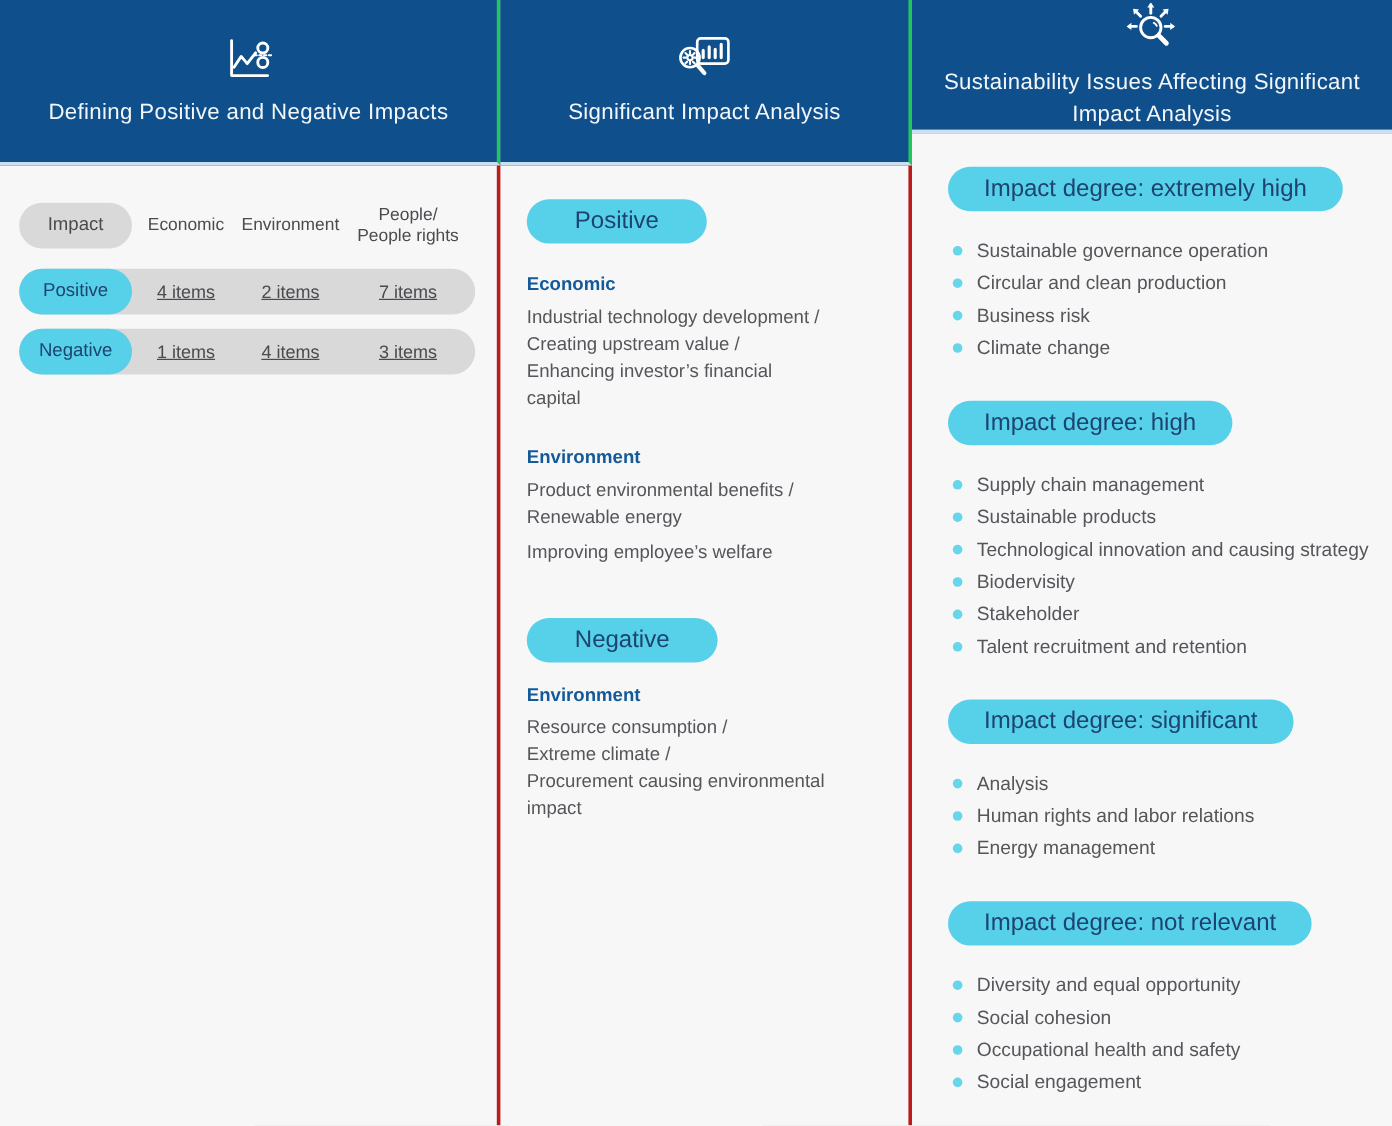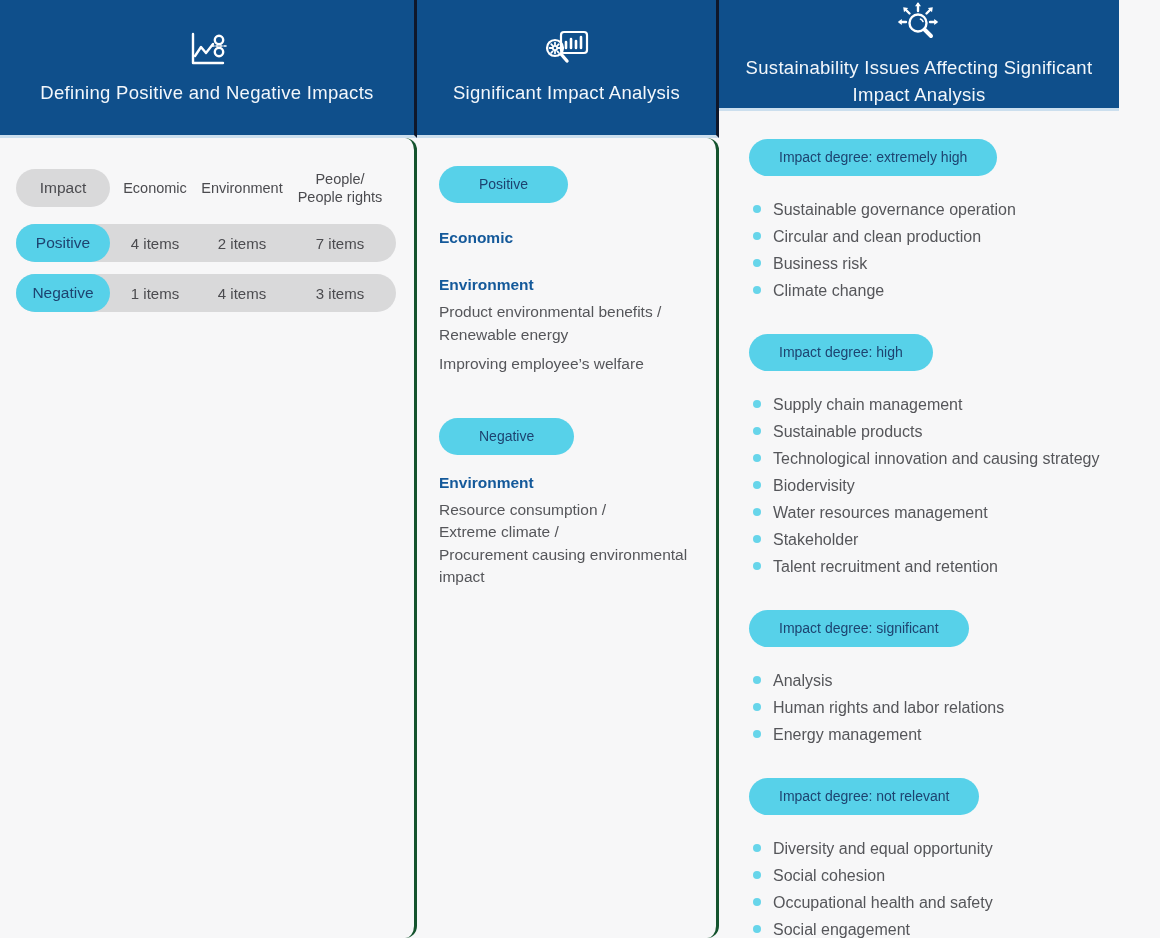--- a/index.html
+++ b/index.html
@@ -4,59 +4,59 @@
 <style>
   * { margin:0; padding:0; box-sizing:border-box; }
   html,body { background:#e9e9ea; }
   body { font-family:"Liberation Sans", sans-serif; }
   .canvas{
     position:relative; width:1160px; height:938px;
     background:#f7f7f8; overflow:hidden;
   }
   .cols{ display:flex; width:100%; height:100%; }
   .col{ display:flex; flex-direction:column; height:100%; }
-  .col1{ width:417px; } .col2{ width:302px; } .col3{ width:400px; }
+  .col1{ width:417px; } .col2{ width:343px; } .col3{ width:400px; }
 
   
   .hdr{
     height:138px; background:#0f4f8b; color:#f3f7fb;
     display:flex; flex-direction:column; align-items:center; justify-content:center;
     gap:10px; border-bottom:3px solid #ccdfee; padding:0 26px; text-align:center;
   }
-  .col1 .hdr, .col2 .hdr{ border-right:3px solid #0f172a; }
+  .col1 .hdr, .col2 .hdr{ border-right:3px solid #22c55e; }
   .hdr-title{ font-size:18.5px; line-height:27px; font-weight:500; letter-spacing:.3px; }
   .hdr-icon svg{ display:block; }
 
   
   .body{ flex:1; padding-top:28px; }
-  .col1 .body, .col2 .body{ border-right:3px solid #14532d;border-radius:12px; }
+  .col1 .body, .col2 .body{ border-right:3px solid #b91c1c; }
 
   
   .tbl{ padding-left:16px; }
   .t-row{
     display:grid; grid-template-columns:94px 90px 84px 112px;
     align-items:center; width:380px;
   }
   .t-head{ margin-bottom:14px; min-height:44px; }
   .t-data{ background:#d9d9da; border-radius:19px; height:38px; margin-bottom:12px; }
   .pill{
     height:38px; border-radius:19px; display:flex; align-items:center; justify-content:center;
     font-size:15.5px;
   }
   .pill-gray{ background:#d9d9da; color:#4b4b4f; width:94px; }
   .pill-cyan{ background:#57d1e9; color:#1d4370; width:94px; }
   .th{ font-size:14.5px; color:#4b4b4f; text-align:center; line-height:18px; }
-  .td{ font-size:15px; color:#4b4b4f; text-align:center; }
+  .td{ font-size:15px; color:#4b4b4f; text-align:center;text-decoration:underline; }
 
   
   .body2{ padding-left:22px; padding-right:16px; }
   .badge{
     display:inline-block; background:#57d1e9; color:#1d4370;
     border-radius:19px; height:37px; line-height:37px;
-    padding:0 40px; font-size:14px; text-align:center;
+    padding:0 40px; font-size:20px; text-align:center;
   }
   .sec-h{ color:#14599a; font-weight:700; font-size:15.5px; margin-top:26px; }
   .para{ color:#55565a; font-size:15.5px; line-height:22.5px; margin-top:7px; white-space:pre-line; }
   .mt-pos{ margin-top:0; }
   .gap-env{ margin-top:29px; }
   .gap-people{ margin-top:46px; }
   .badge-neg{ margin-top:42px; }
 
   
   .body3{ padding-left:30px; padding-right:8px; }
@@ -129,20 +129,24 @@
             <circle cx="11" cy="19" r="2.2" stroke-width="1.8"></circle>
             <path d="M11 13.6 v2 M11 22.4 v2 M5.6 19 h2 M14.4 19 h2 M7.2 15.2 l1.4 1.4 M13.4 22.4 l1.4 1.4 M14.8 15.2 l-1.4 1.4 M8.6 22.4 l-1.4 1.4" stroke-width="1.8"></path>
           </svg>
         </span>
         <div class="hdr-title">Significant Impact Analysis</div>
       </div>
       <div class="body body2">
         <span class="badge mt-pos">Positive</span>
 
         <div class="sec-h">Economic</div>
+        <div class="para">Industrial technology development /
+Creating upstream value /
+Enhancing investor’s financial
+capital</div>
 
         <div class="sec-h gap-env">Environment</div>
         <div class="para">Product environmental benefits /
 Renewable energy</div>
 
         <div class="para">Improving employee’s welfare</div>
 
         <div><span class="badge badge-neg">Negative</span></div>
 
         <div class="sec-h" style="margin-top:19px">Environment</div>
@@ -186,21 +190,20 @@
           </ul>
         </div>
 
         <div class="grp">
           <span class="badge">Impact degree: high</span>
           <ul class="blist">
             <li>Supply chain management</li>
             <li>Sustainable products</li>
             <li>Technological  innovation and causing strategy</li>
             <li>Biodervisity</li>
-            <li>Water resources management</li>
             <li>Stakeholder</li>
             <li>Talent recruitment and retention</li>
           </ul>
         </div>
 
         <div class="grp">
           <span class="badge">Impact degree: significant</span>
           <ul class="blist">
             <li>Analysis</li>
             <li>Human rights and labor relations</li>

